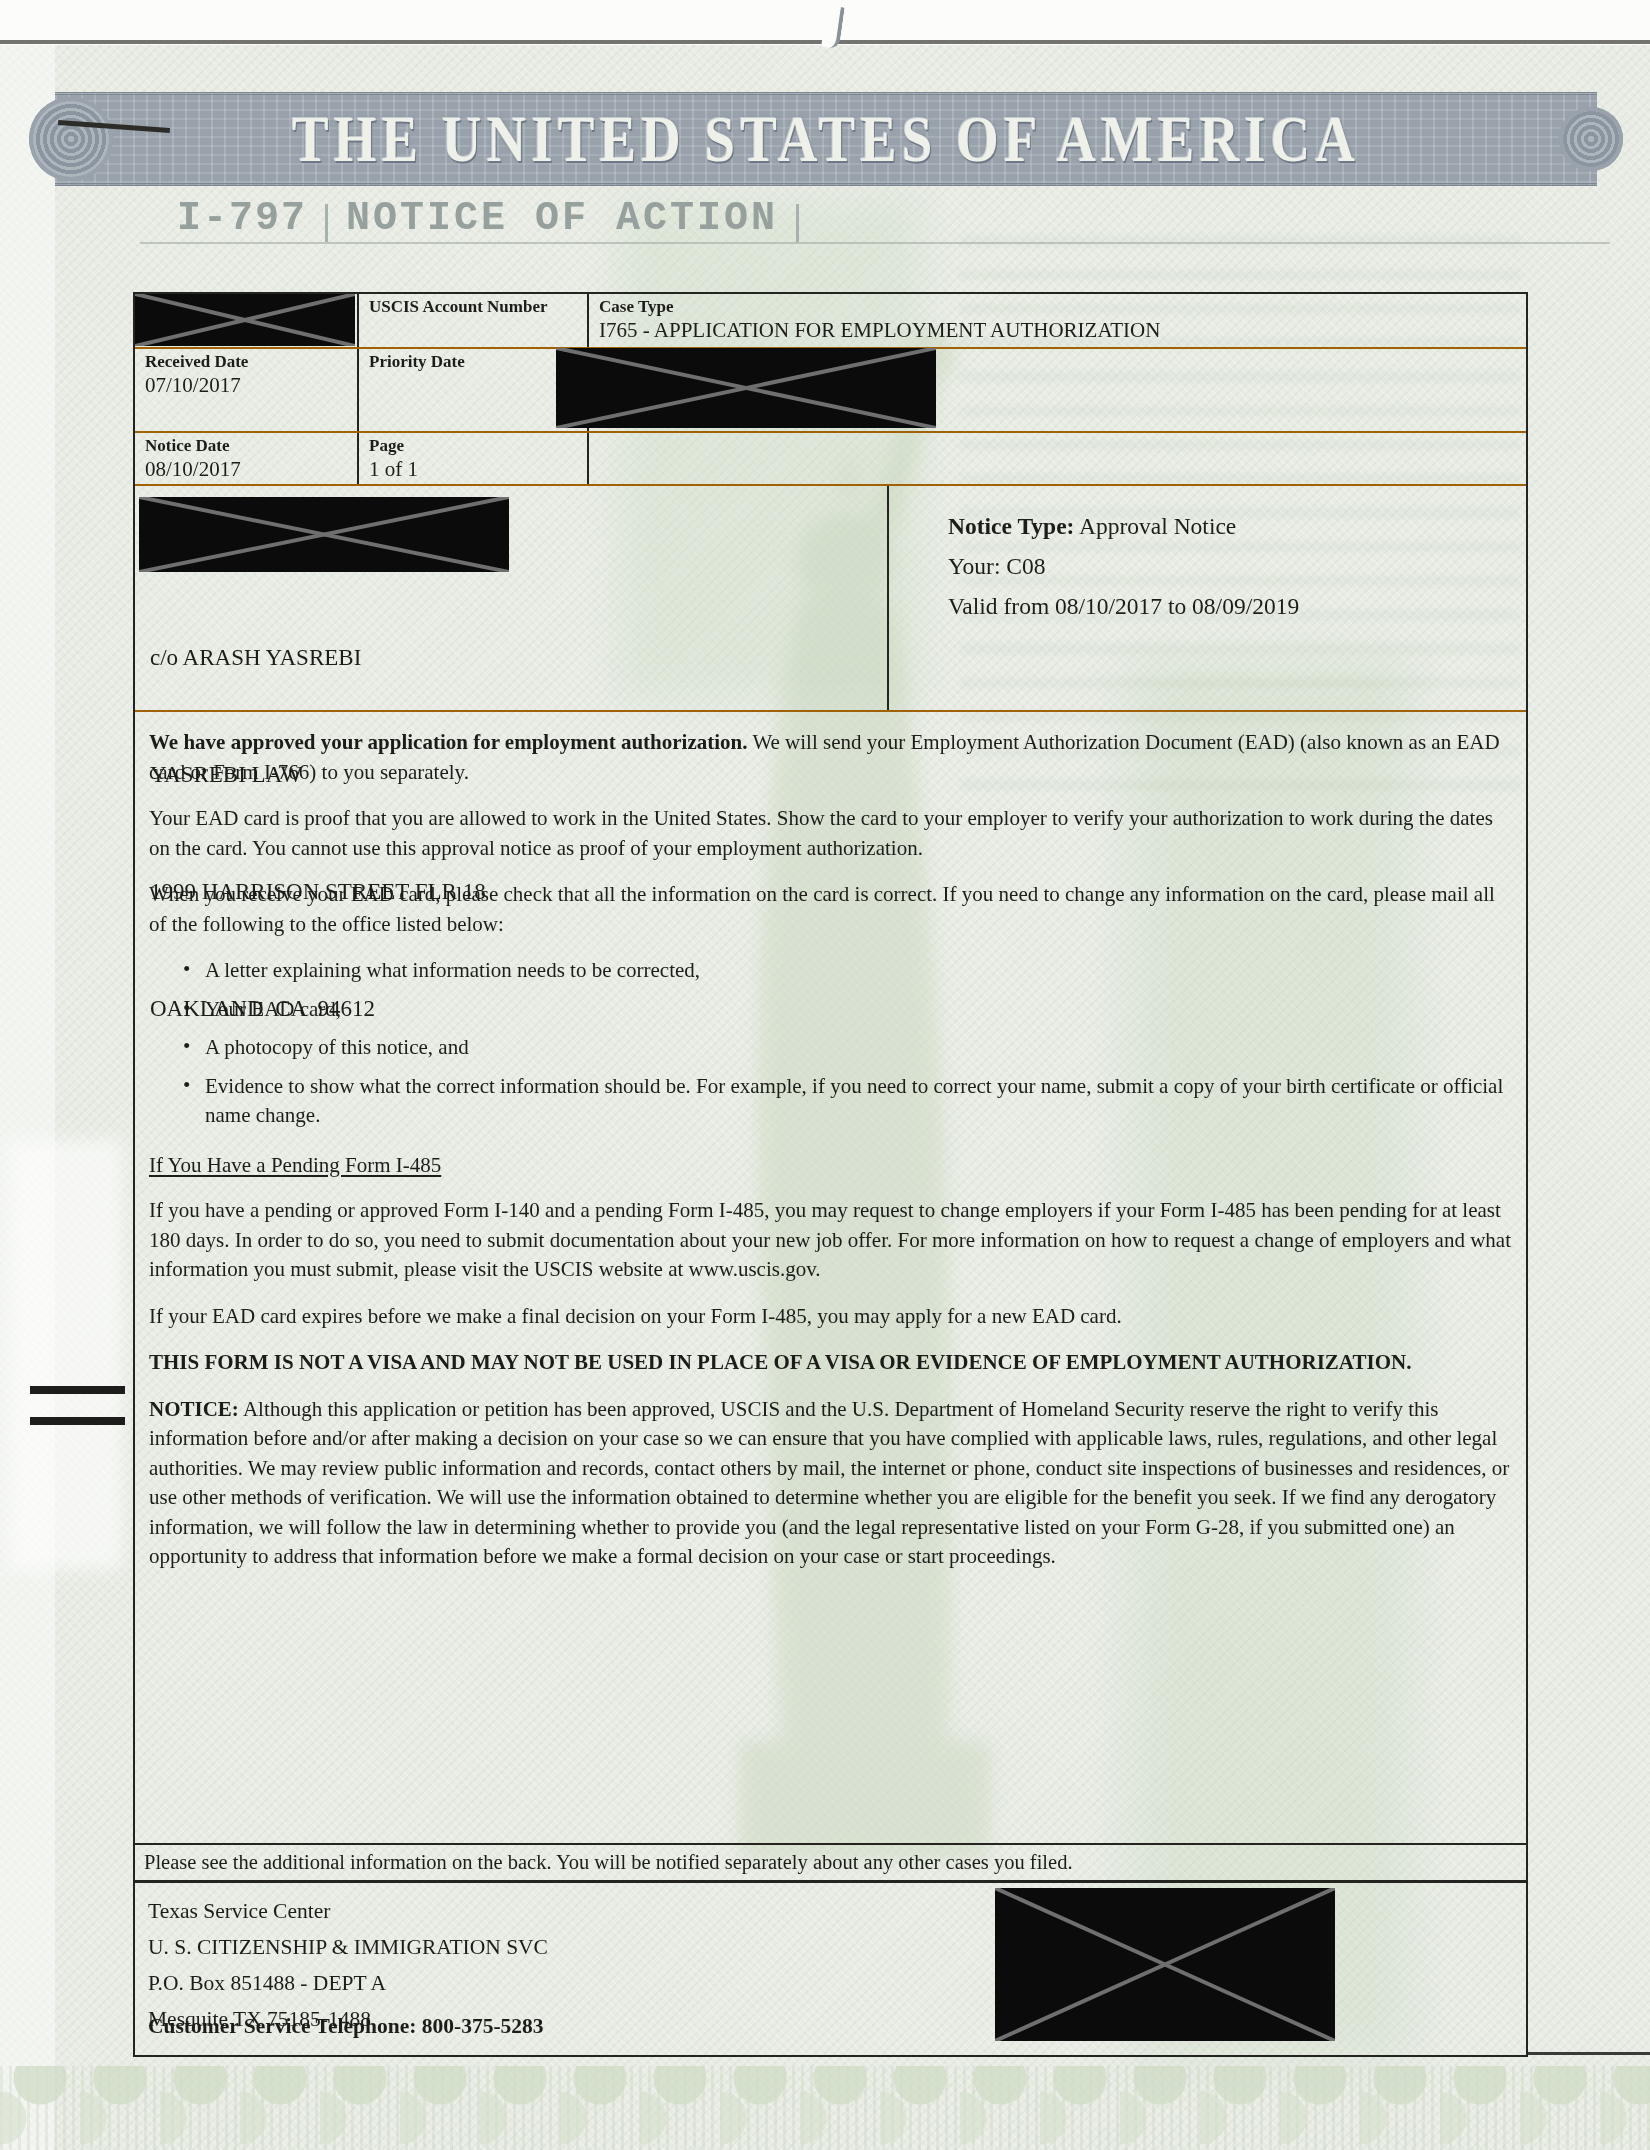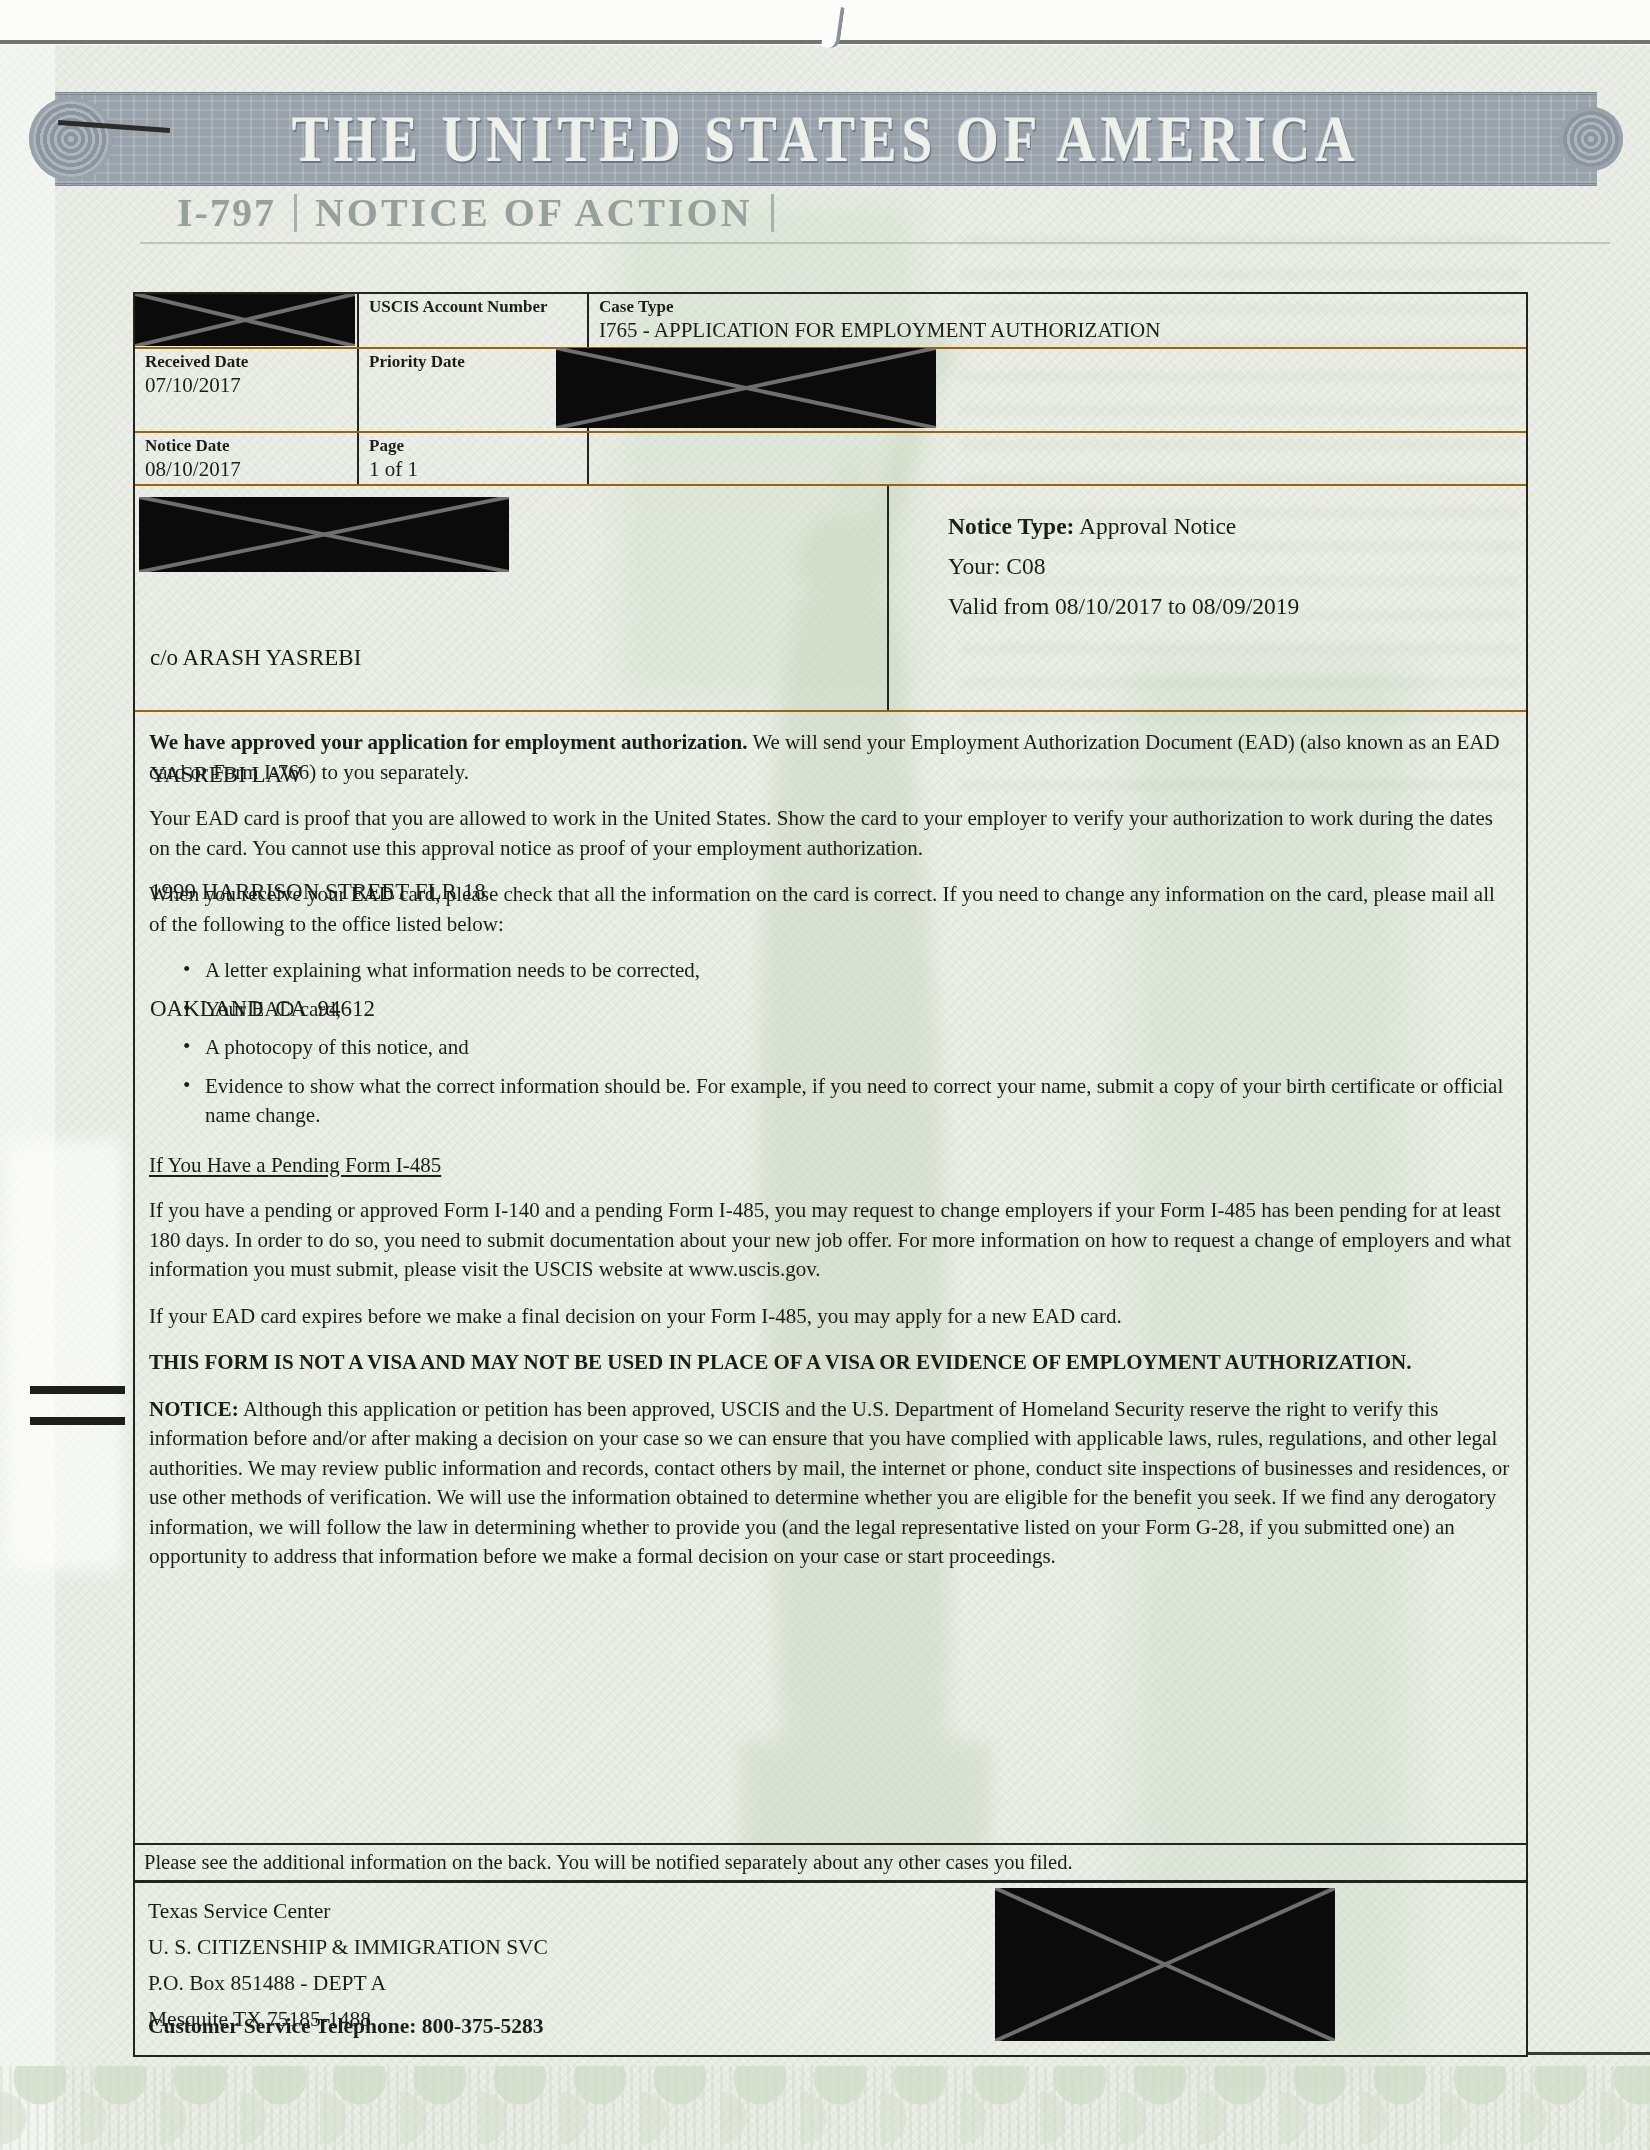--- a/index.html
+++ b/index.html
@@ -31,22 +31,22 @@
     display:flex;align-items:center;justify-content:center;}
   .banner-text{font-family:"Liberation Serif",serif;font-weight:700;font-size:55px;letter-spacing:5px;
     color:#eef0ea;white-space:nowrap;transform:scaleY(1.18);
     text-shadow:1px 1px 0 #6f7986,-1px -1px 0 #c3cad1,0 0 3px #7b8591;}
   .rosette{position:absolute;width:84px;height:84px;border-radius:50%;top:2px;
     background:repeating-radial-gradient(circle at 50% 50%, #aeb6bd 0 3px, #8b95a0 3px 7px);
     box-shadow:inset 0 0 0 4px #9aa3ac;}
   .rosette.left{left:-26px;} .rosette.right{right:-26px;width:64px;height:64px;top:12px;}
   .pen-mark{position:absolute;left:58px;top:124px;width:112px;height:5px;background:#2c2c28;transform:rotate(4deg);}
   
-  .form-header{position:absolute;left:177px;top:190px;width:1300px;height:52px;display:flex;align-items:flex-start;
-    font-family:Liberation Serif, serif;color:#96a09c;}
+  .form-header{position:absolute;left:177px;top:190px;width:1300px;height:52px;display:flex;align-items:flex-end;
+    font-family:Liberation Mono, monospace;color:#96a09c;}
   .fh-num{font-size:40px;font-weight:700;letter-spacing:2px;line-height:46px;}
   .fh-sep{width:3px;height:38px;background:#a7b1ad;margin:4px 18px 0 18px;}
   .fh-title{font-size:40px;font-weight:700;letter-spacing:3px;line-height:46px;}
   .fh-agency{margin-top:2px;font-size:15px;font-weight:700;letter-spacing:1.5px;color:#a7b2a8;line-height:19px;}
   .faint-rule{position:absolute;left:140px;top:242px;width:1470px;height:2px;background:#9aa59d;opacity:.55;}
   
   .content-box{position:absolute;left:133px;top:292px;width:1395px;height:1765px;border:2px solid #23231f;box-sizing:border-box;}
   .row{position:absolute;left:0;width:100%;box-sizing:border-box;border-bottom:2px solid #a16207;text-decoration:underline;}
   .r1{top:0;height:55px;} .r2{top:55px;height:84px;} .r3{top:139px;height:53px;}
   .raddr{top:192px;height:226px;}

